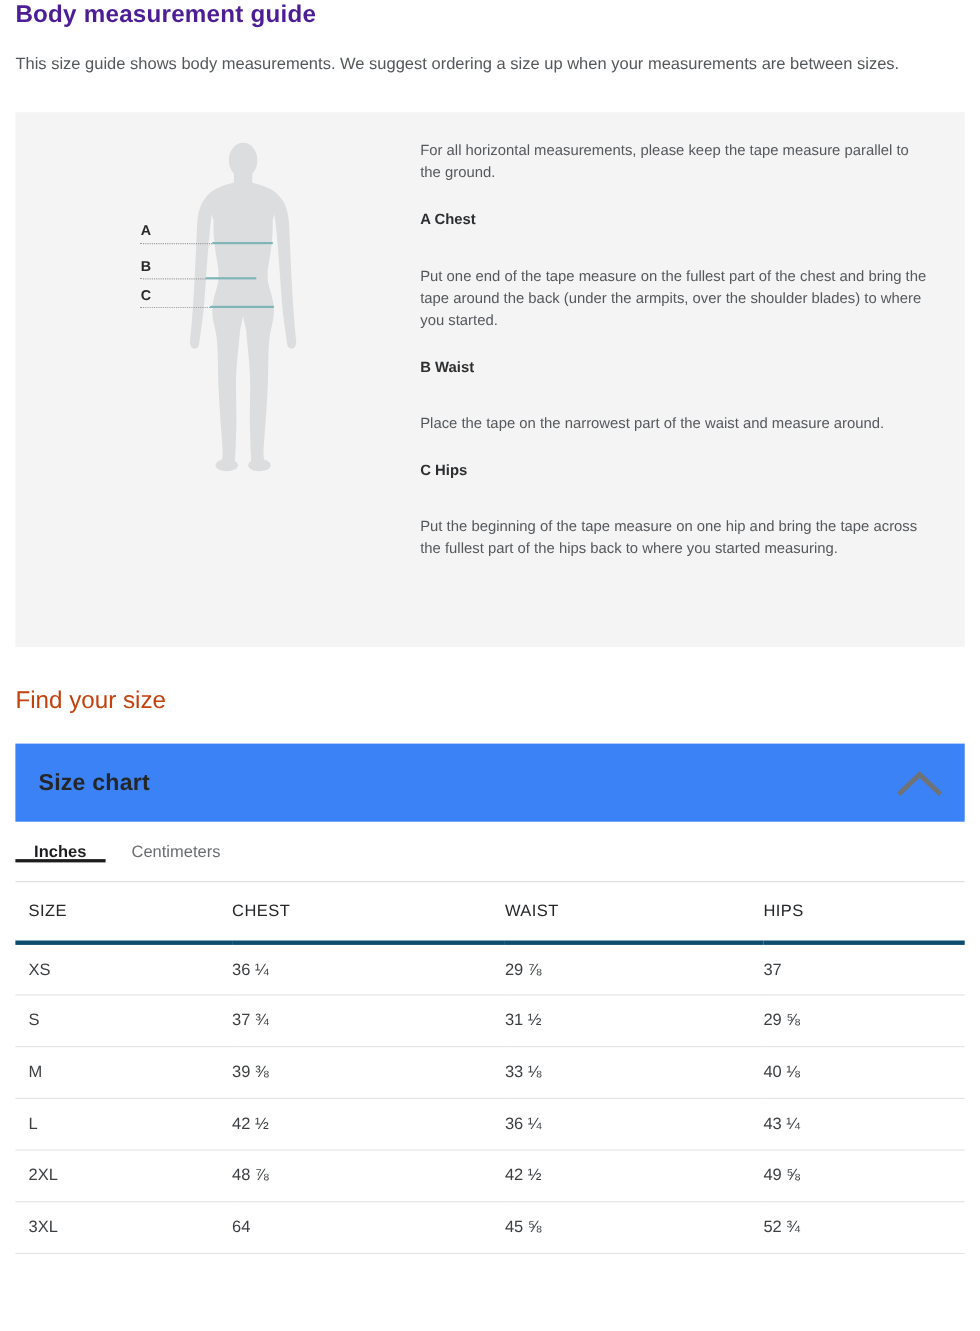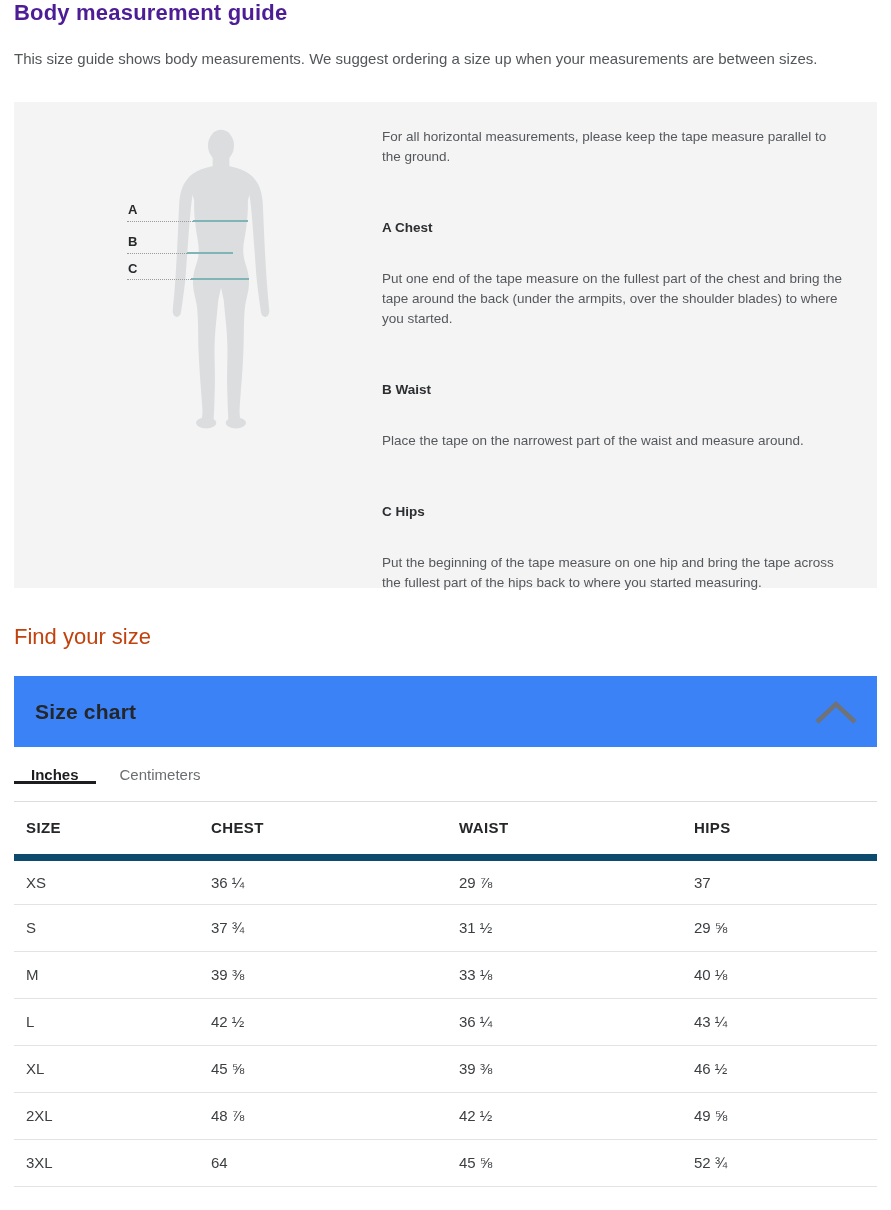--- a/index.html
+++ b/index.html
@@ -40,21 +40,21 @@
   .m-line .dots { border-top:1px dotted #9a9da0; }
   .m-line .solid { border-top:2px solid #7fb5b7; margin-top:-1px; }
 
   .guide-text {
     position:absolute; left:368px; top:25px; width:466px;
   }
   .guide-intro, .section-body {
     font-size:13.5px; line-height:20px; color:#55585b;
   }
   .section-heading {
-    margin-top:53px;
+    margin-top:25px;
     font-size:13.5px; font-weight:700; color:#2c2e30;
   }
   .section-body { margin-top:34px; }
 
   
   .find-size-heading {
     margin-top:36px;
     font-size:22px; line-height:26px; font-weight:400; color:#c2410c;
   }
 
@@ -94,23 +94,23 @@
   
   table.size-table {
     width:863px; border-collapse:collapse; table-layout:fixed;
   }
   .size-table col.c1 { width:197px; }
   .size-table col.c2 { width:248px; }
   .size-table col.c3 { width:235px; }
   .size-table col.c4 { width:183px; }
   .size-table th {
     height:55px; text-align:left; vertical-align:middle;
-    font-size:15px; font-weight:700; color:#242628;
+    font-size:15px; font-weight:400; color:#242628;
     letter-spacing:0.4px;
-    border-bottom:7px solid #0c4a6e;
+    border-bottom:4px solid #0c4a6e;
   }
   .size-table td {
     height:47px; vertical-align:middle;
     font-size:15px; color:#3c3f42;
     border-bottom:1px solid #e3e3e4;
   }
   .size-table th:first-child, .size-table td:first-child { padding-left:12px; }
 </style>
 </head>
 <body>
@@ -214,26 +214,20 @@
         <td>33 ⅛</td>
         <td>40 ⅛</td>
       </tr>
       <tr>
         <td>L</td>
         <td>42 ½</td>
         <td>36 ¼</td>
         <td>43 ¼</td>
       </tr>
       <tr>
-        <td>XL</td>
-        <td>45 ⅝</td>
-        <td>39 ⅜</td>
-        <td>46 ½</td>
-      </tr>
-      <tr>
         <td>2XL</td>
         <td>48 ⅞</td>
         <td>42 ½</td>
         <td>49 ⅝</td>
       </tr>
       <tr>
         <td>3XL</td>
         <td>64</td>
         <td>45 ⅝</td>
         <td>52 ¾</td>

